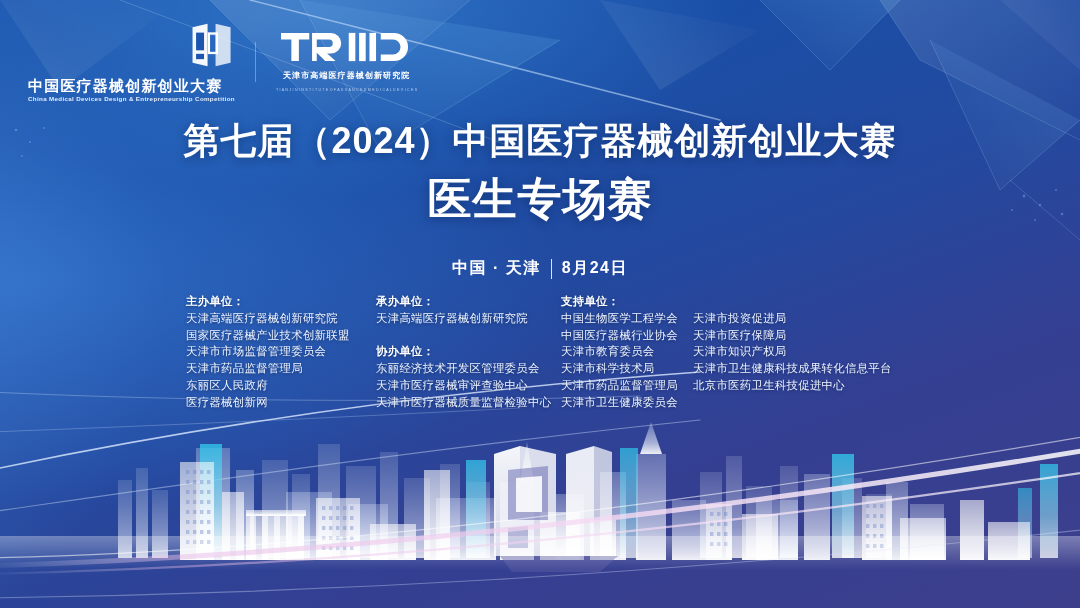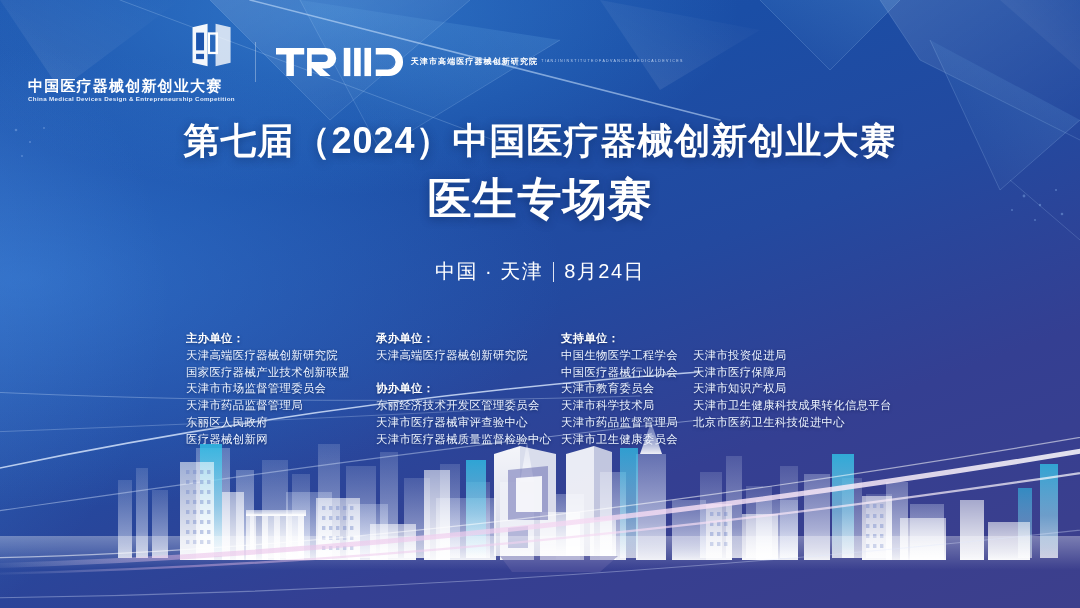--- a/index.html
+++ b/index.html
@@ -18,51 +18,50 @@
   .layer{ position:absolute; inset:0; pointer-events:none; }
 
   
   #header{ position:absolute; left:28px; top:22px; display:flex; align-items:center; gap:20px; }
   .logo-left{ display:flex; align-items:flex-end; gap:10px;flex-direction:column; }
   .gate-mark{ width:46px; height:46px; }
   .logo-left-txt{ display:flex; flex-direction:column; justify-content:center; gap:3px; }
   .logo-cn{ color:#fff; font-size:15px; font-weight:700; letter-spacing:1.2px; line-height:1; white-space:nowrap; }
   .logo-en{ color:#e3ecfb; font-size:6.2px; font-weight:600; letter-spacing:.35px; line-height:1; white-space:nowrap; }
   .divider-v{ width:1px; height:40px; background:rgba(255,255,255,.32); }
-  .logo-right{ display:flex; flex-direction:row; align-items:center; gap:3px; }
+  .logo-right{ display:flex; flex-direction:column; align-items:center; gap:9px; }
   .trimd{ height:32px; }
   .logo-r-cn{ color:#fff; font-size:8px; letter-spacing:1.1px; line-height:1; white-space:nowrap; font-weight:600; }
   .logo-r-en{ color:#bcd0ef; font-size:3.6px; letter-spacing:.2px; line-height:1; white-space:nowrap; }
 
   
   #title{ position:absolute; left:0; right:0; top:112px; text-align:center; }
   .t-line1{
     color:#ffffff; font-size:36px; font-weight:700; letter-spacing:1px; line-height:58px;
     text-shadow:0 2px 10px rgba(4,26,70,.45);
   }
   .t-line2{
     color:#ffffff; font-size:44px; font-weight:700; letter-spacing:1px; line-height:58px;
     text-shadow:0 2px 10px rgba(4,26,70,.45);
   }
 
   
   #dateline{
     position:absolute; left:0; right:0; top:258px; text-align:center;
-    color:#fff; font-size:20px; font-weight:400; letter-spacing:1.5px;
+    color:#fff; font-size:16px; font-weight:700; letter-spacing:1.5px;
     display:flex; align-items:center; justify-content:center; gap:10px;
   }
   #dateline .sep{ display:inline-block; width:1px; height:20px; background:rgba(255,255,255,.85); }
 
   
   #orgs{
     position:absolute; left:186px; top:293px; width:760px;
     display:flex; align-items:flex-start; gap:0;
     color:#eef4ff; font-size:11.4px; line-height:16.8px; letter-spacing:.3px;
     text-shadow:0 1px 3px rgba(6,24,64,.5);
-    margin-top:37px;
   }
   .col{ display:flex; flex-direction:column; }
   .col-a{ width:190px; }
   .col-b{ width:185px;justify-content:flex-end; }
   .col-c{ width:132px; }
   .col-d{ width:auto; }
   .grp-head{ font-weight:700; color:#ffffff; white-space:nowrap; }
   .grp-item{ white-space:nowrap; }
   .spacer{ height:16.8px; }
 

